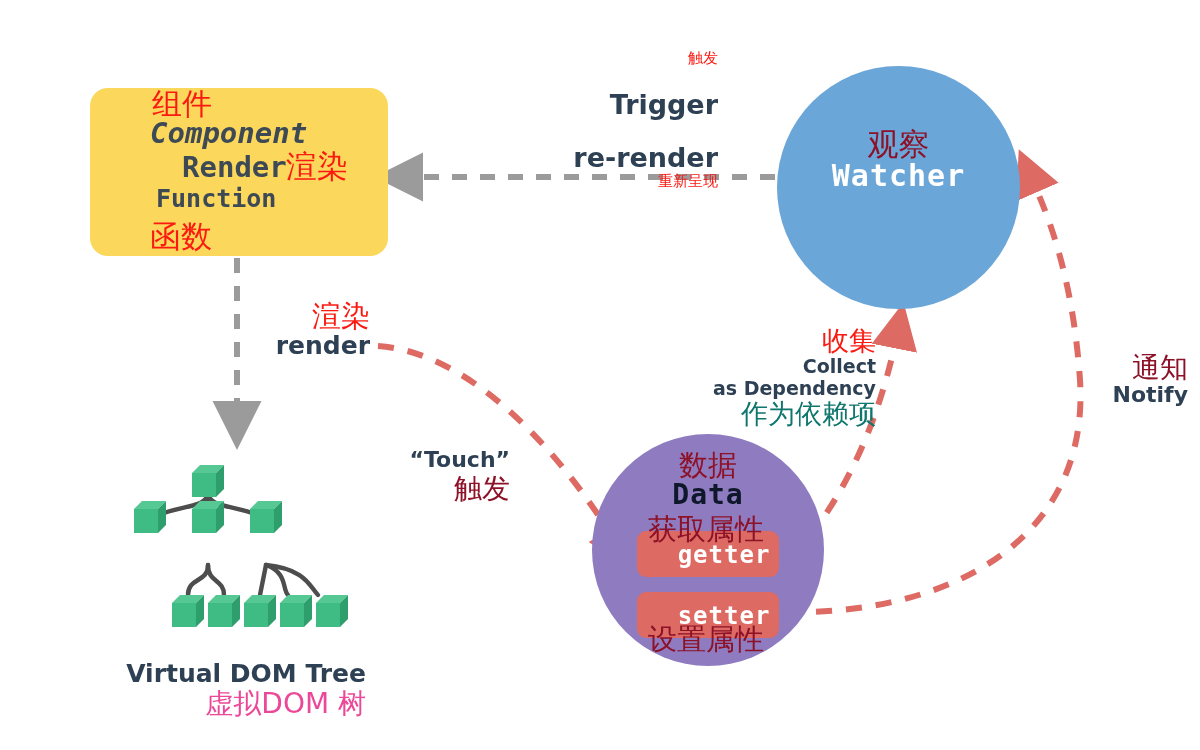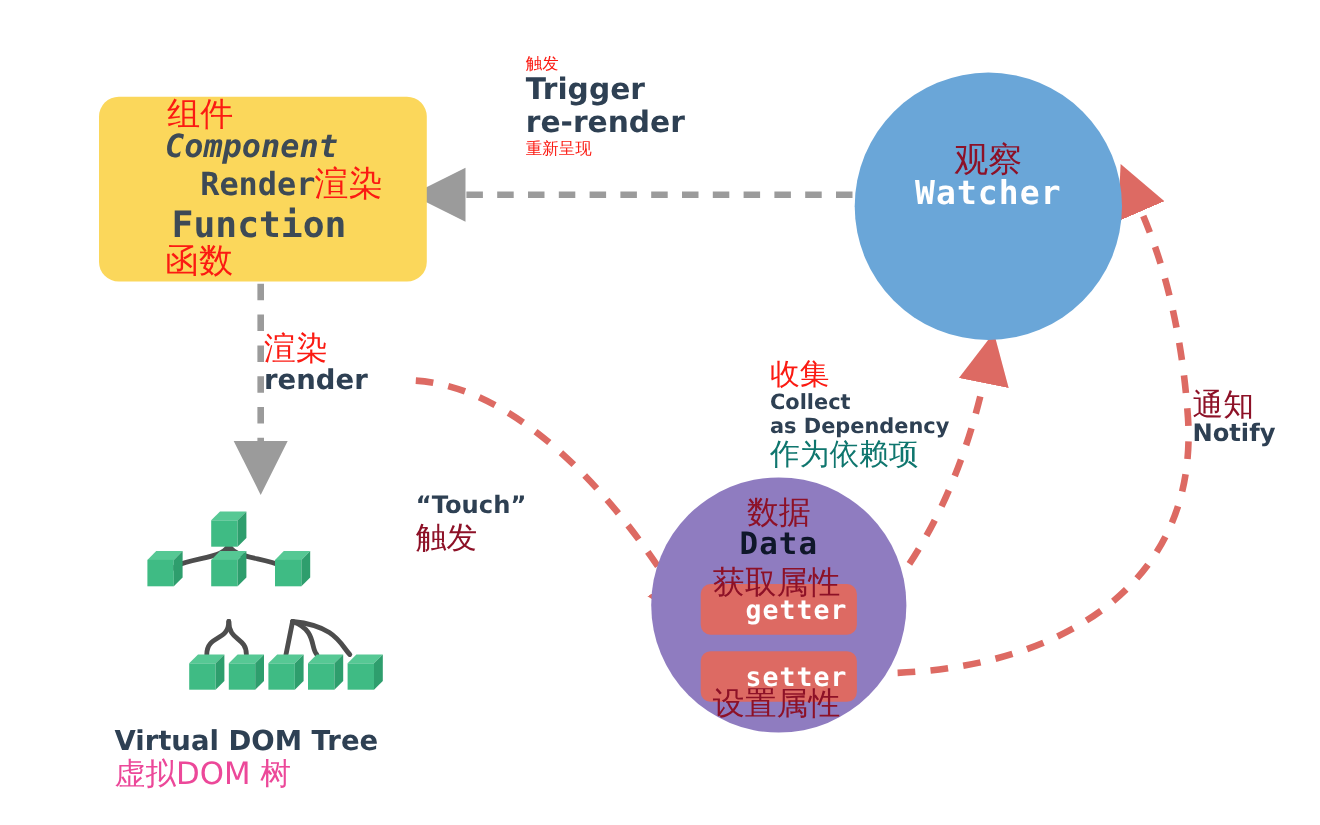--- a/index.html
+++ b/index.html
@@ -50,21 +50,21 @@
   }
   .cjk-red {
     font-family: "DejaVu Sans", sans-serif;
     color: #fb1a12;
     font-weight: normal;
   }
   .lbl-comp-cn      { position:absolute; left:62px;  top:-4px;  font-size:30px; }
   .lbl-comp-en      { position:absolute; left:60px;  top:28px;  font-size:29px;font-style:italic; }
   .lbl-render-en    { position:absolute; left:92px;  top:62px;  font-size:29px; }
   .lbl-render-cn    { position:absolute; left:196px; top:58px;  font-size:31px; }
-  .lbl-function-en  { position:absolute; left:66px;  top:96px;  font-size:33px; }
+  .lbl-function-en  { position:absolute; left:66px;  top:96px;  font-size:25px; }
   .lbl-function-cn  { position:absolute; left:60px;  top:128px; font-size:31px; }
 
   
   .watcher-circle {
     position: absolute;
     left: 777px;
     top: 66px;
     width: 243px;
     height: 243px;
     border-radius: 50%;
@@ -155,38 +155,38 @@
     left: 648px;
     top: 620px;
     font-size: 29px;
     color: #8d1127;
     font-family: "DejaVu Sans", sans-serif;
   }
 
   
   .flabel {
     position: absolute;
-    text-align: left;
+    text-align: right;
     line-height: 1.12;
     white-space: nowrap;
   }
   .en-navy {
     color: #2e4053;
     font-family: "DejaVu Sans", sans-serif;
     font-weight: bold;
   }
   .tiny-red {
     color: #fb1a12;
     font-family: "DejaVu Sans", sans-serif;
     font-size: 15px;
   }
 
   
   .grp-trigger { left: 478px; top: 50px; width: 240px; }
-  .grp-trigger .big { font-size: 27px; }
+  .grp-trigger .big { font-size: 27px; margin-top: 23px; }
 
   
   .grp-render { left: 240px; top: 300px; width: 130px; }
   .grp-render .cn { font-size: 29px; color:#fb1a12; font-family:"DejaVu Sans",sans-serif; }
   .grp-render .big { font-size: 25px; }
 
   
   .grp-touch { left: 378px; top: 448px; width: 132px; }
   .grp-touch .big { font-size: 22px; }
   .grp-touch .cn { font-size: 28px; color:#8d1127; font-family:"DejaVu Sans",sans-serif; }

